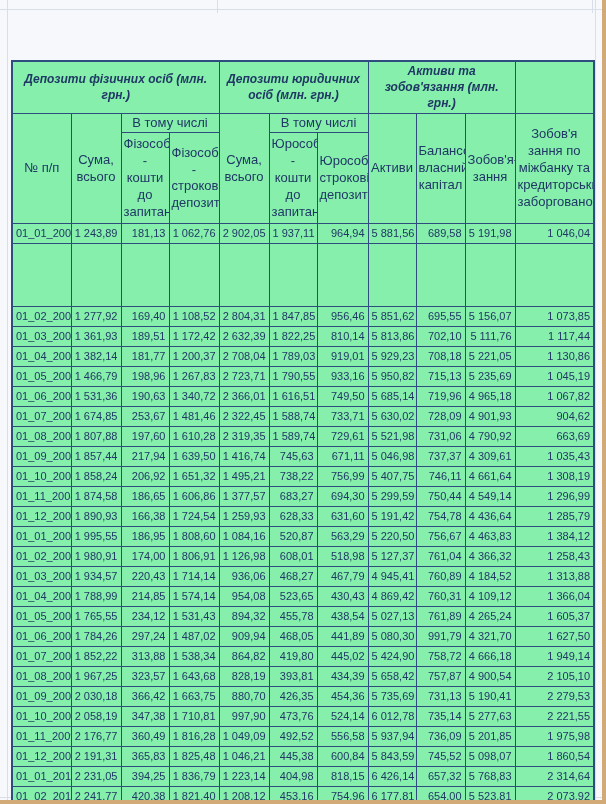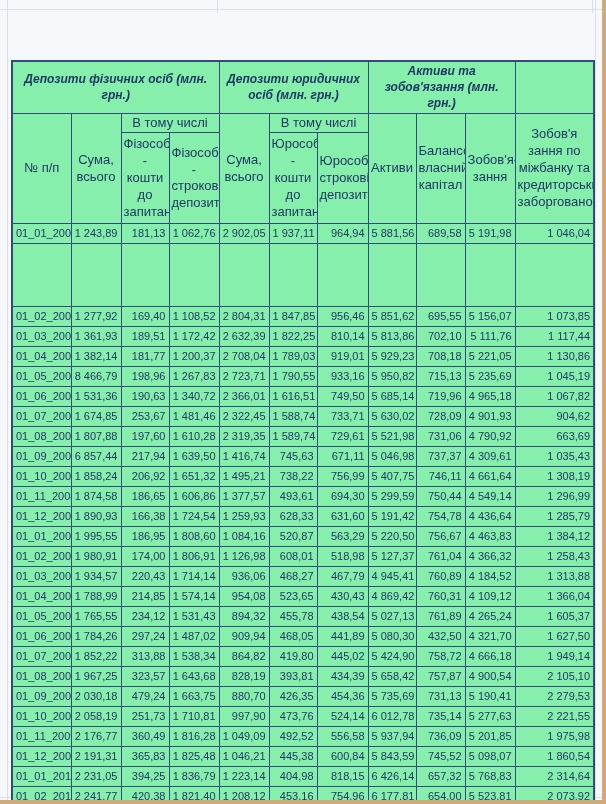--- a/index.html
+++ b/index.html
@@ -162,21 +162,21 @@
         <td>2 708,04</td>
         <td>1 789,03</td>
         <td>919,01</td>
         <td>5 929,23</td>
         <td>708,18</td>
         <td>5 221,05</td>
         <td>1 130,86</td>
       </tr>
       <tr class="data-row">
         <td>01_05_2008</td>
-        <td>8 466,79</td>
+        <td>1 466,79</td>
         <td>198,96</td>
         <td>1 267,83</td>
         <td>2 723,71</td>
         <td>1 790,55</td>
         <td>933,16</td>
         <td>5 950,82</td>
         <td>715,13</td>
         <td>5 235,69</td>
         <td>1 045,19</td>
       </tr>
@@ -214,21 +214,21 @@
         <td>2 319,35</td>
         <td>1 589,74</td>
         <td>729,61</td>
         <td>5 521,98</td>
         <td>731,06</td>
         <td>4 790,92</td>
         <td>663,69</td>
       </tr>
       <tr class="data-row">
         <td>01_09_2008</td>
-        <td>6 857,44</td>
+        <td>1 857,44</td>
         <td>217,94</td>
         <td>1 639,50</td>
         <td>1 416,74</td>
         <td>745,63</td>
         <td>671,11</td>
         <td>5 046,98</td>
         <td>737,37</td>
         <td>4 309,61</td>
         <td>1 035,43</td>
       </tr>
@@ -244,21 +244,21 @@
         <td>746,11</td>
         <td>4 661,64</td>
         <td>1 308,19</td>
       </tr>
       <tr class="data-row">
         <td>01_11_2008</td>
         <td>1 874,58</td>
         <td>186,65</td>
         <td>1 606,86</td>
         <td>1 377,57</td>
-        <td>493,61</td>
+        <td>683,27</td>
         <td>694,30</td>
         <td>5 299,59</td>
         <td>750,44</td>
         <td>4 549,14</td>
         <td>1 296,99</td>
       </tr>
       <tr class="data-row">
         <td>01_12_2008</td>
         <td>1 890,93</td>
         <td>166,38</td>
@@ -338,21 +338,21 @@
       </tr>
       <tr class="data-row">
         <td>01_06_2009</td>
         <td>1 784,26</td>
         <td>297,24</td>
         <td>1 487,02</td>
         <td>909,94</td>
         <td>468,05</td>
         <td>441,89</td>
         <td>5 080,30</td>
-        <td>432,50</td>
+        <td>991,79</td>
         <td>4 321,70</td>
         <td>1 627,50</td>
       </tr>
       <tr class="data-row">
         <td>01_07_2009</td>
         <td>1 852,22</td>
         <td>313,88</td>
         <td>1 538,34</td>
         <td>864,82</td>
         <td>419,80</td>
@@ -371,34 +371,34 @@
         <td>393,81</td>
         <td>434,39</td>
         <td>5 658,42</td>
         <td>757,87</td>
         <td>4 900,54</td>
         <td>2 105,10</td>
       </tr>
       <tr class="data-row">
         <td>01_09_2009</td>
         <td>2 030,18</td>
-        <td>479,24</td>
+        <td>366,42</td>
         <td>1 663,75</td>
         <td>880,70</td>
         <td>426,35</td>
         <td>454,36</td>
         <td>5 735,69</td>
         <td>731,13</td>
         <td>5 190,41</td>
         <td>2 279,53</td>
       </tr>
       <tr class="data-row">
         <td>01_10_2009</td>
         <td>2 058,19</td>
-        <td>251,73</td>
+        <td>347,38</td>
         <td>1 710,81</td>
         <td>997,90</td>
         <td>473,76</td>
         <td>524,14</td>
         <td>6 012,78</td>
         <td>735,14</td>
         <td>5 277,63</td>
         <td>2 221,55</td>
       </tr>
       <tr class="data-row">

